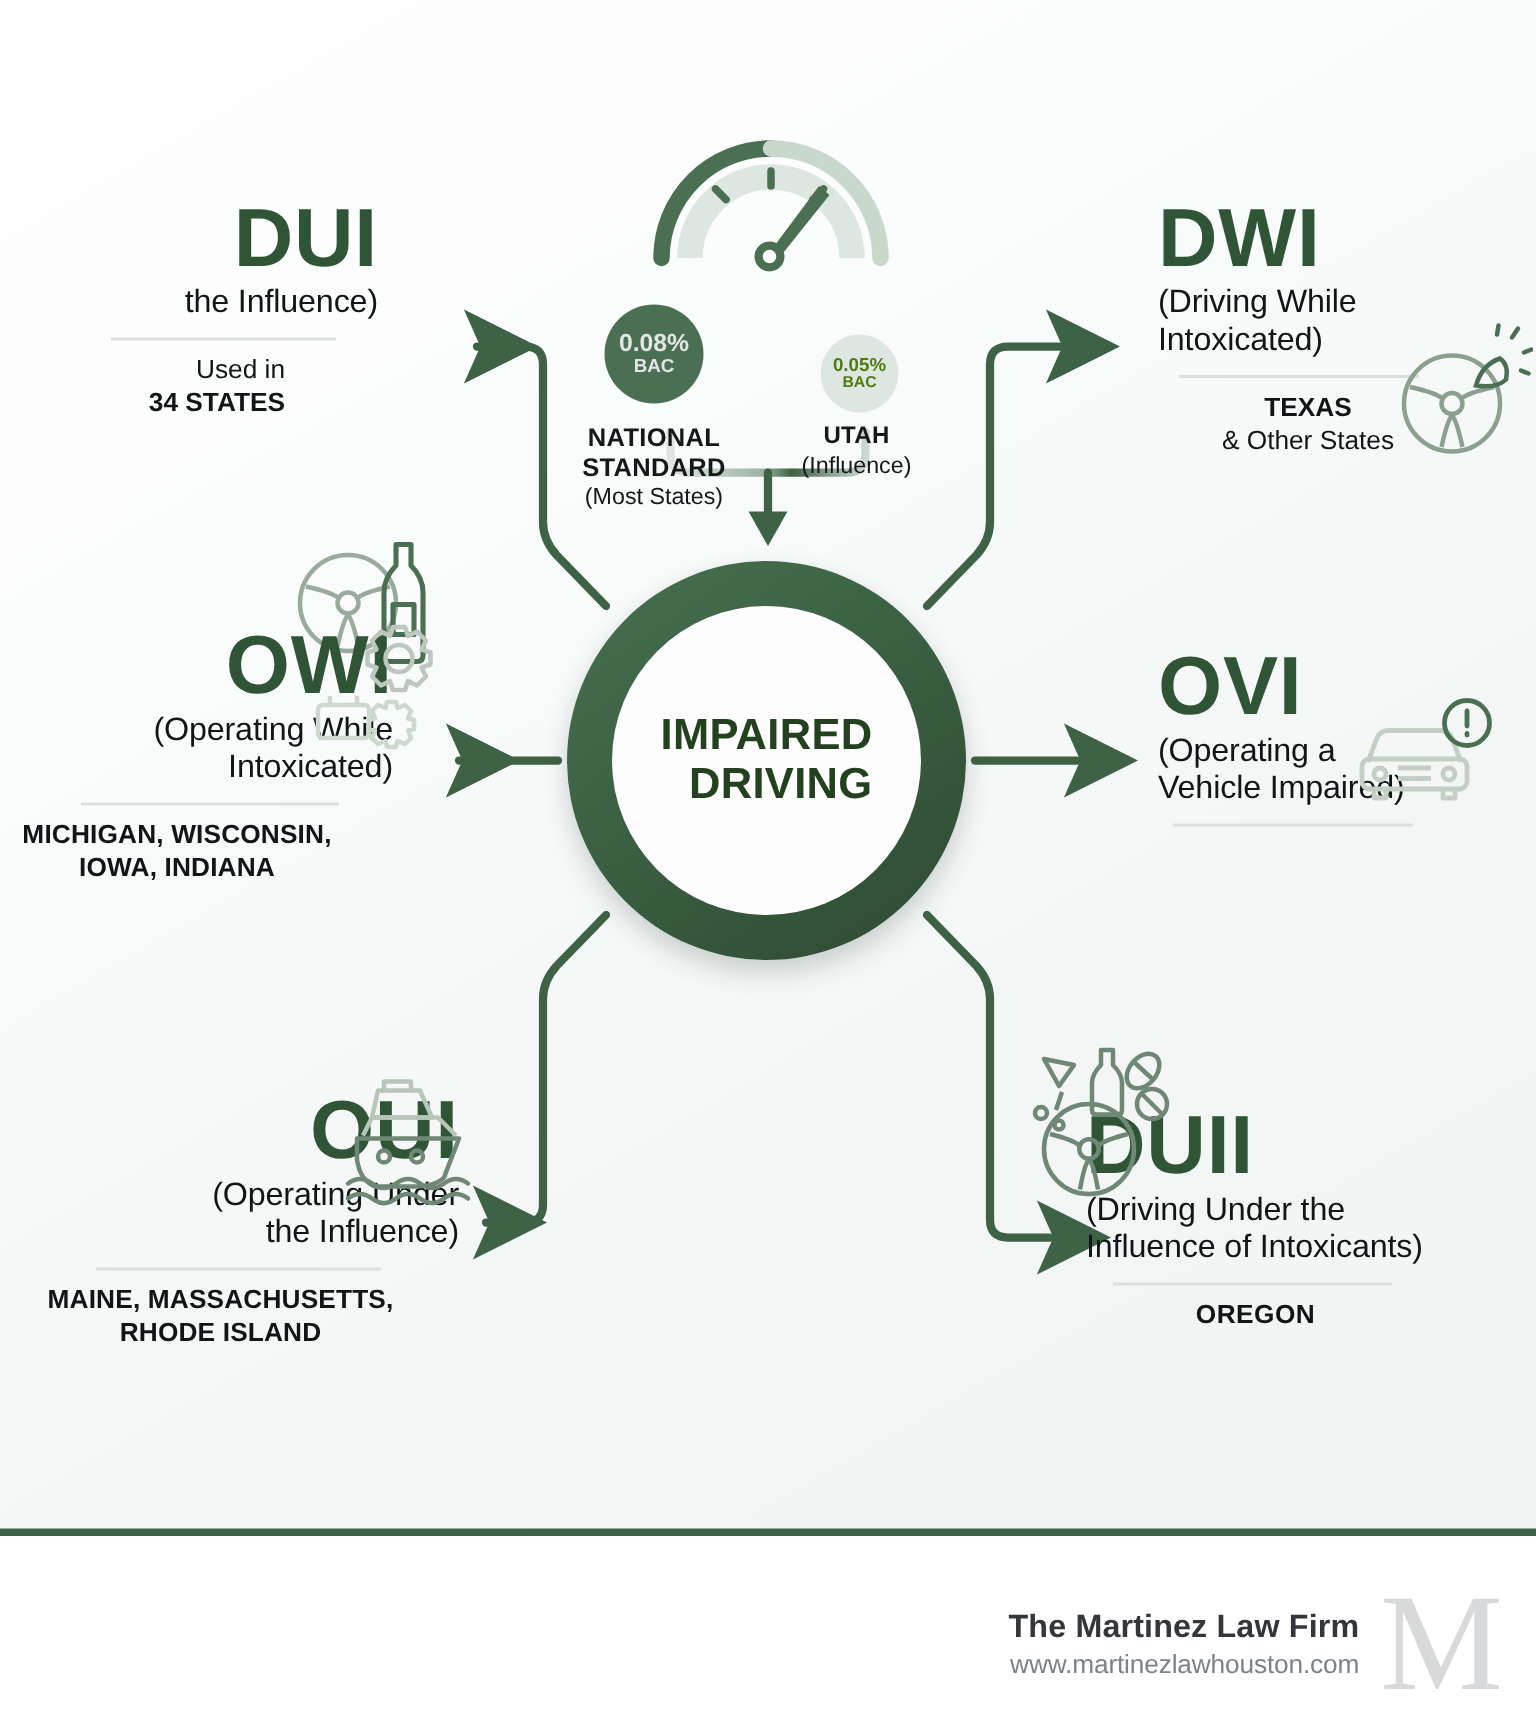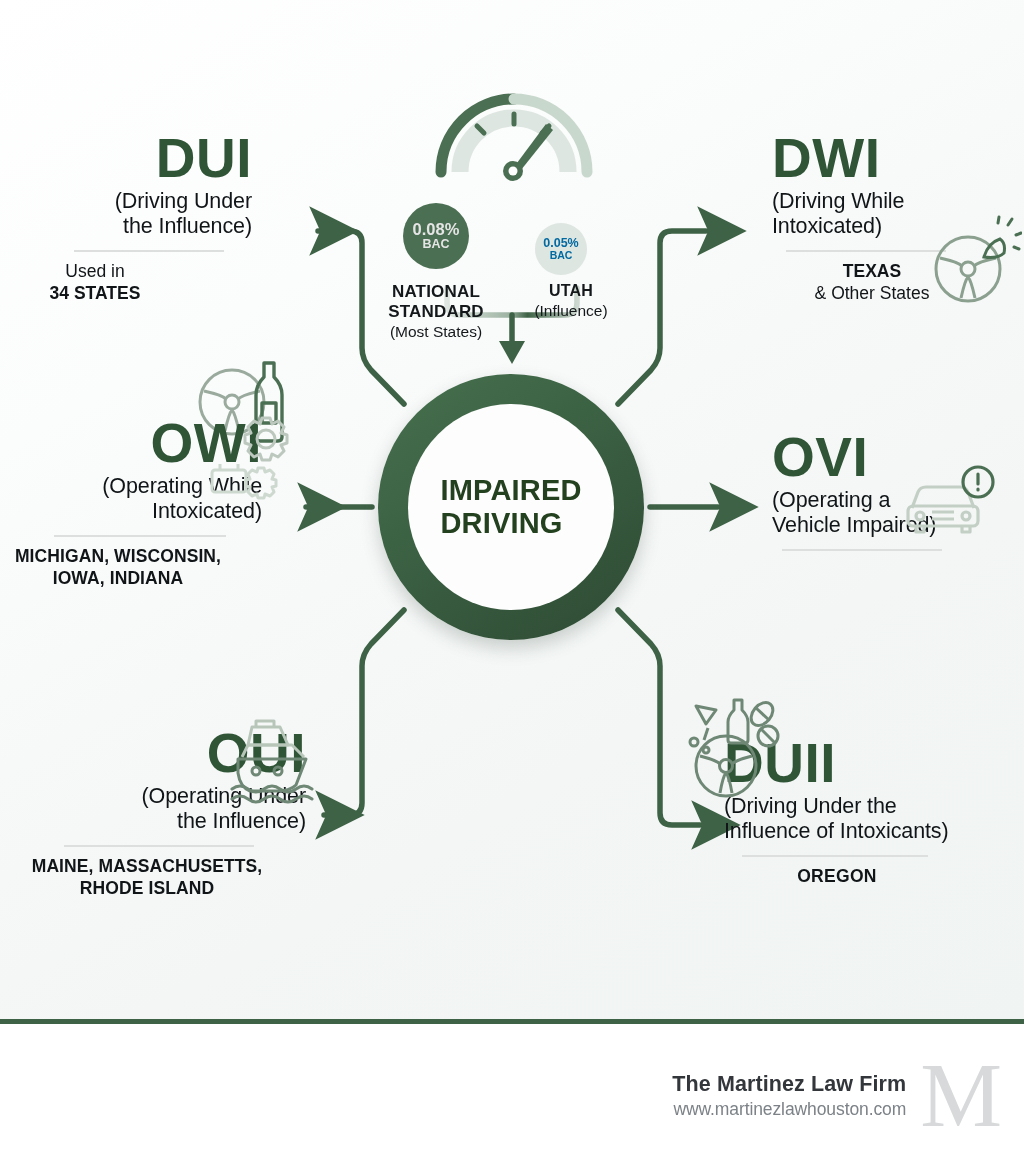--- a/index.html
+++ b/index.html
@@ -53,22 +53,22 @@
     display:flex; flex-direction:column; align-items:center; justify-content:center;
     line-height:1.02;
   }
   #bac-national {
     left:20px; top:131px; width:66px; height:66px;
     background:#4b6f52; color:#e5e5e5;
   }
   #bac-national .pct { font-size:16.5px; font-weight:bold; }
   #bac-national .unit { font-size:12.5px; font-weight:bold; }
   #bac-utah {
-    left:152px; top:151px; width:52px; height:52px;
-    background:#dde6e0; color:#0369a1;text-align:center;
+    left:164px; top:151px; width:52px; height:52px;
+    background:#dde6e0; color:#4d7c0f;text-align:center;
   }
   #bac-utah .pct { font-size:12.5px; font-weight:bold; }
   #bac-utah .unit { font-size:10.5px; font-weight:bold; }
 
   .gauge-caption { position:absolute; text-align:center; color:#14181a; }
   #cap-national { left:-20px; top:210px; width:146px; }
   #cap-utah { left:128px; top:210px; width:120px; }
   .cap-title { font-size:17px; font-weight:bold; line-height:1.17; letter-spacing:0.2px; }
   #cap-utah .cap-title { font-size:16px; }
   .cap-sub { font-size:15.5px; font-weight:normal; line-height:1.2; margin-top:1px; }
@@ -81,21 +81,21 @@
     box-shadow:0 8px 18px rgba(40,60,45,0.22);
     display:flex; align-items:center; justify-content:center;
   }
   #hub-inner {
     width:206px; height:206px; border-radius:50%;
     background:#fdfdfd;
     display:flex; align-items:center; justify-content:center;
   }
   #hub-label {
     font-size:29px; font-weight:bold; color:#23401f;
-    text-align:left; line-height:1.14; letter-spacing:0.2px;
+    text-align:right; line-height:1.14; letter-spacing:0.2px;
   }
 
   
   .term { position:absolute; }
   .term-head {
     position:relative;
     font-size:55px; font-weight:bold; color:#2f5436;
     line-height:0.92; letter-spacing:0.5px;
   }
   .term-sub {
@@ -128,21 +128,21 @@
   #term-ovi  { padding-left:16px; }
   #term-duii { padding-left:18px; }
 
   #term-dui  .term-rule  { width:150px; margin-left:auto; margin-right:28px; }
   #term-owi  .term-rule  { width:172px; margin-left:auto; margin-right:36px; }
   #term-oui  .term-rule  { width:190px; margin-left:auto; margin-right:52px; }
   #term-dwi  .term-rule  { width:160px; margin-left:14px; }
   #term-ovi  .term-rule  { width:160px; margin-left:10px; }
   #term-duii .term-rule  { width:186px; margin-left:18px; }
 
-  #term-dui  .term-states { text-align:center; padding-right:62px; }
+  #term-dui  .term-states { text-align:right; padding-right:62px; }
   #term-owi  .term-states { text-align:center; padding-right:26px; font-weight:bold; letter-spacing:0.1px; }
   #term-oui  .term-states { text-align:center; padding-right:12px; font-weight:bold; letter-spacing:0.1px; }
   #term-dwi  .term-states { text-align:center; padding-right:52px; }
   #term-ovi  .term-states { text-align:center; padding-right:44px; font-weight:bold; letter-spacing:0.3px; }
   #term-duii .term-states { text-align:center; padding-right:74px; font-weight:bold; letter-spacing:0.3px; }
 
   .states-strong { font-weight:bold; }
   .states-light  { font-weight:normal; }
 </style>
 </head>
@@ -239,21 +239,20 @@
       <div id="hub-label">
         <div>IMPAIRED</div>
         <div>DRIVING</div>
       </div>
     </div>
   </div>
 
   <div class="term" id="term-dui">
     <div class="term-head">DUI</div>
     <div class="term-sub">
-      <div>(Driving Under</div>
       <div>the Influence)</div>
     </div>
     <div class="term-rule"></div>
     <div class="term-states">
       <div class="states-light">Used in</div>
       <div class="states-strong">34 STATES</div>
     </div>
 
     <svg class="icon-wrap" style="left:192px; top:222px;" width="100" height="90" viewBox="0 0 100 90" xmlns="http://www.w3.org/2000/svg">
       <g fill="none" stroke="#9aab9e" stroke-width="3">

